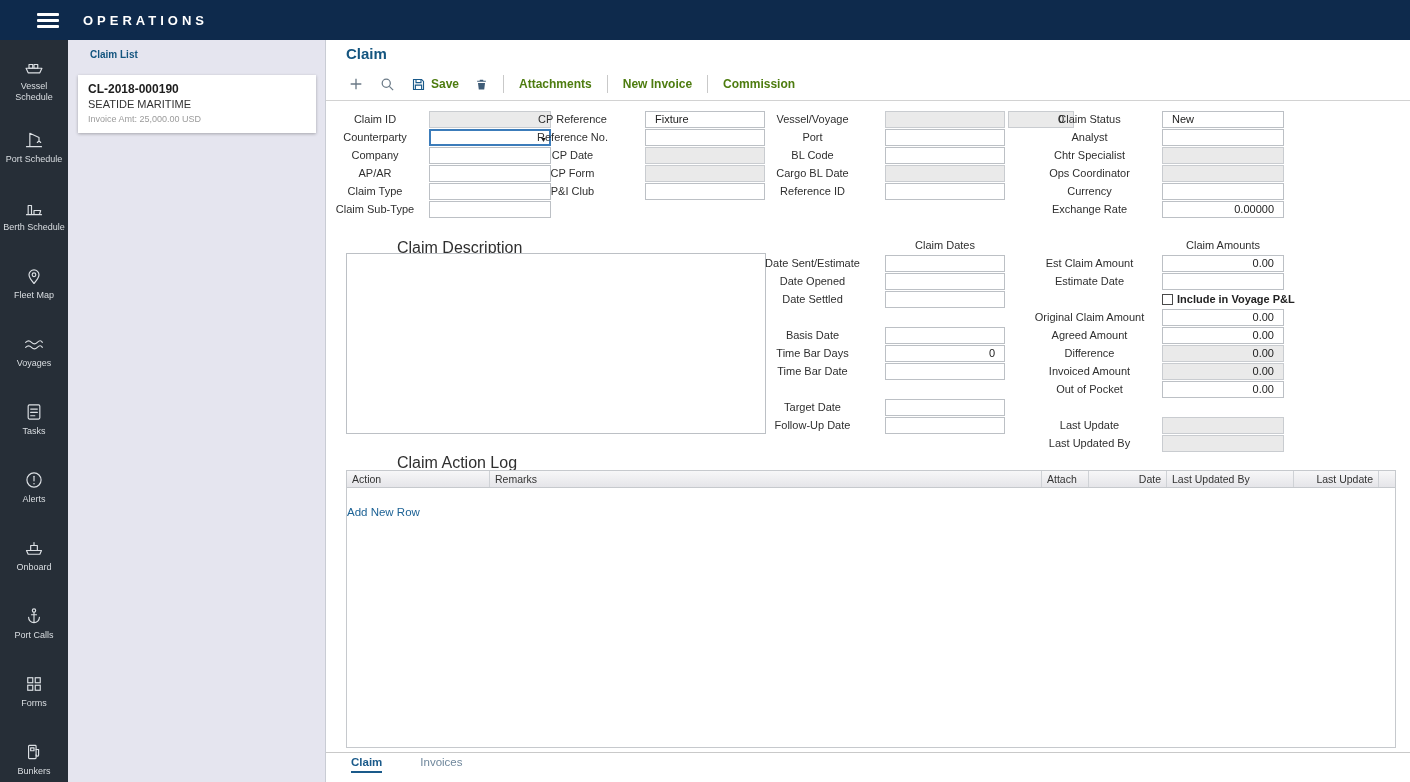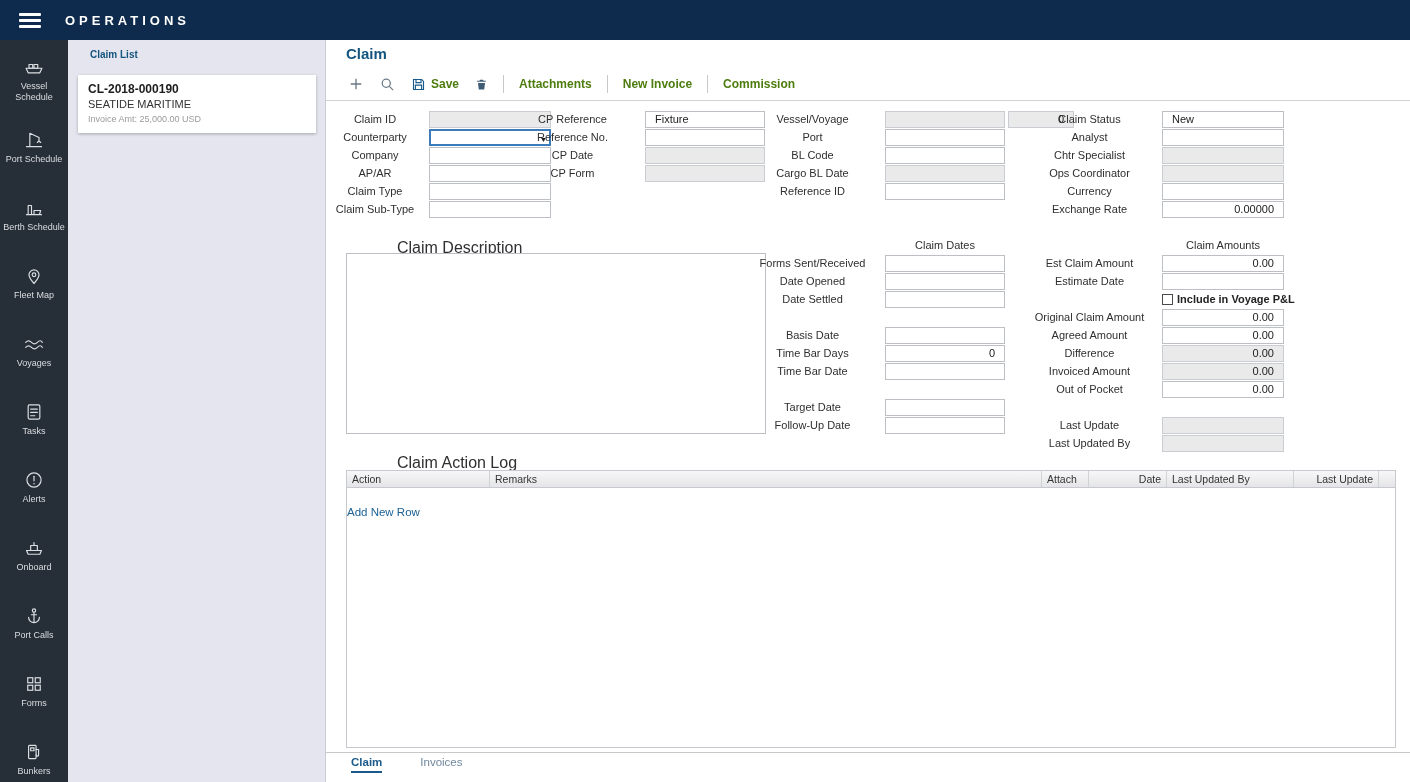--- a/index.html
+++ b/index.html
@@ -1,21 +1,21 @@
 <!DOCTYPE html>
 <html><head>
 <meta charset="utf-8">
 <style>
   * { margin:0; padding:0; box-sizing:border-box; }
   html,body { width:1410px; height:782px; }
   body { font-family:"Liberation Sans",sans-serif; background:#fff; font-size:11px; }
   .page { position:relative; width:1410px; height:782px; overflow:hidden; background:#fff; }
 
   
-  .topbar { position:absolute; left:0; top:0; width:1410px; height:40px; background:#0e2a4c; display:flex; align-items:center; z-index:9; }
+  .topbar { position:absolute; left:0; top:0; width:1410px; height:40px; background:#0e2a4c; display:flex; align-items:center; z-index:9;padding-left:18px; }
   .hamburger { width:22px; height:15px; margin-left:19px; display:flex; flex-direction:column; justify-content:space-between; cursor:pointer; }
   .hamburger span { display:block; height:3px; background:#fff; border-radius:1px; }
   .topbar-title { color:#fff; font-size:13px; font-weight:bold; letter-spacing:4px; margin-left:24px; }
 
   
   .sidebar { position:absolute; left:0; top:40px; width:68px; height:742px; background:#262e37; overflow:hidden; padding-top:5px; }
   .nav-item { height:68px; display:flex; flex-direction:column; align-items:center; justify-content:center; cursor:pointer; }
   .nav-icon { height:22px; display:flex; align-items:center; }
   .nav-label { margin-top:3px; font-size:9px; color:#dadee2; text-align:center; line-height:1.2; width:62px; }
 
@@ -274,20 +274,24 @@
       <span class="fbox w120"></span>
     </div>
     <div class="frow" style="left:179px;top:107px">
       <span class="flabel lw140">CP Date</span>
       <span class="fbox w120 disabled"></span>
     </div>
     <div class="frow" style="left:179px;top:125px">
       <span class="flabel lw140">CP Form</span>
       <span class="fbox w120 disabled"></span>
     </div>
+    <div class="frow" style="left:179px;top:143px">
+      <span class="flabel lw140">P&amp;I Club</span>
+      <span class="fbox w120"></span>
+    </div>
 
     <div class="frow" style="left:419px;top:71px">
       <span class="flabel lw140">Vessel/Voyage</span>
       <span class="fbox w120 disabled"></span>
       <span class="fbox w66 disabled num">0</span>
     </div>
     <div class="frow" style="left:419px;top:89px">
       <span class="flabel lw140">Port</span>
       <span class="fbox w120"></span>
     </div>
@@ -327,21 +331,21 @@
     <div class="frow" style="left:696px;top:161px">
       <span class="flabel lw140">Exchange Rate</span>
       <span class="fbox w122 num">0.00000</span>
     </div>
 
     <div class="section-label" style="left:25px;top:199px">Claim Description</div>
     <div class="desc-box"></div>
 
     <div class="section-heading" style="left:559px;top:199px;width:120px">Claim Dates</div>
     <div class="frow" style="left:419px;top:215px">
-      <span class="flabel lw140">Forms Sent/Received</span>
+      <span class="flabel lw140">Date Sent/Estimate</span>
       <span class="fbox w120"></span>
     </div>
     <div class="frow" style="left:419px;top:233px">
       <span class="flabel lw140">Date Opened</span>
       <span class="fbox w120"></span>
     </div>
     <div class="frow" style="left:419px;top:251px">
       <span class="flabel lw140">Date Settled</span>
       <span class="fbox w120"></span>
     </div>

